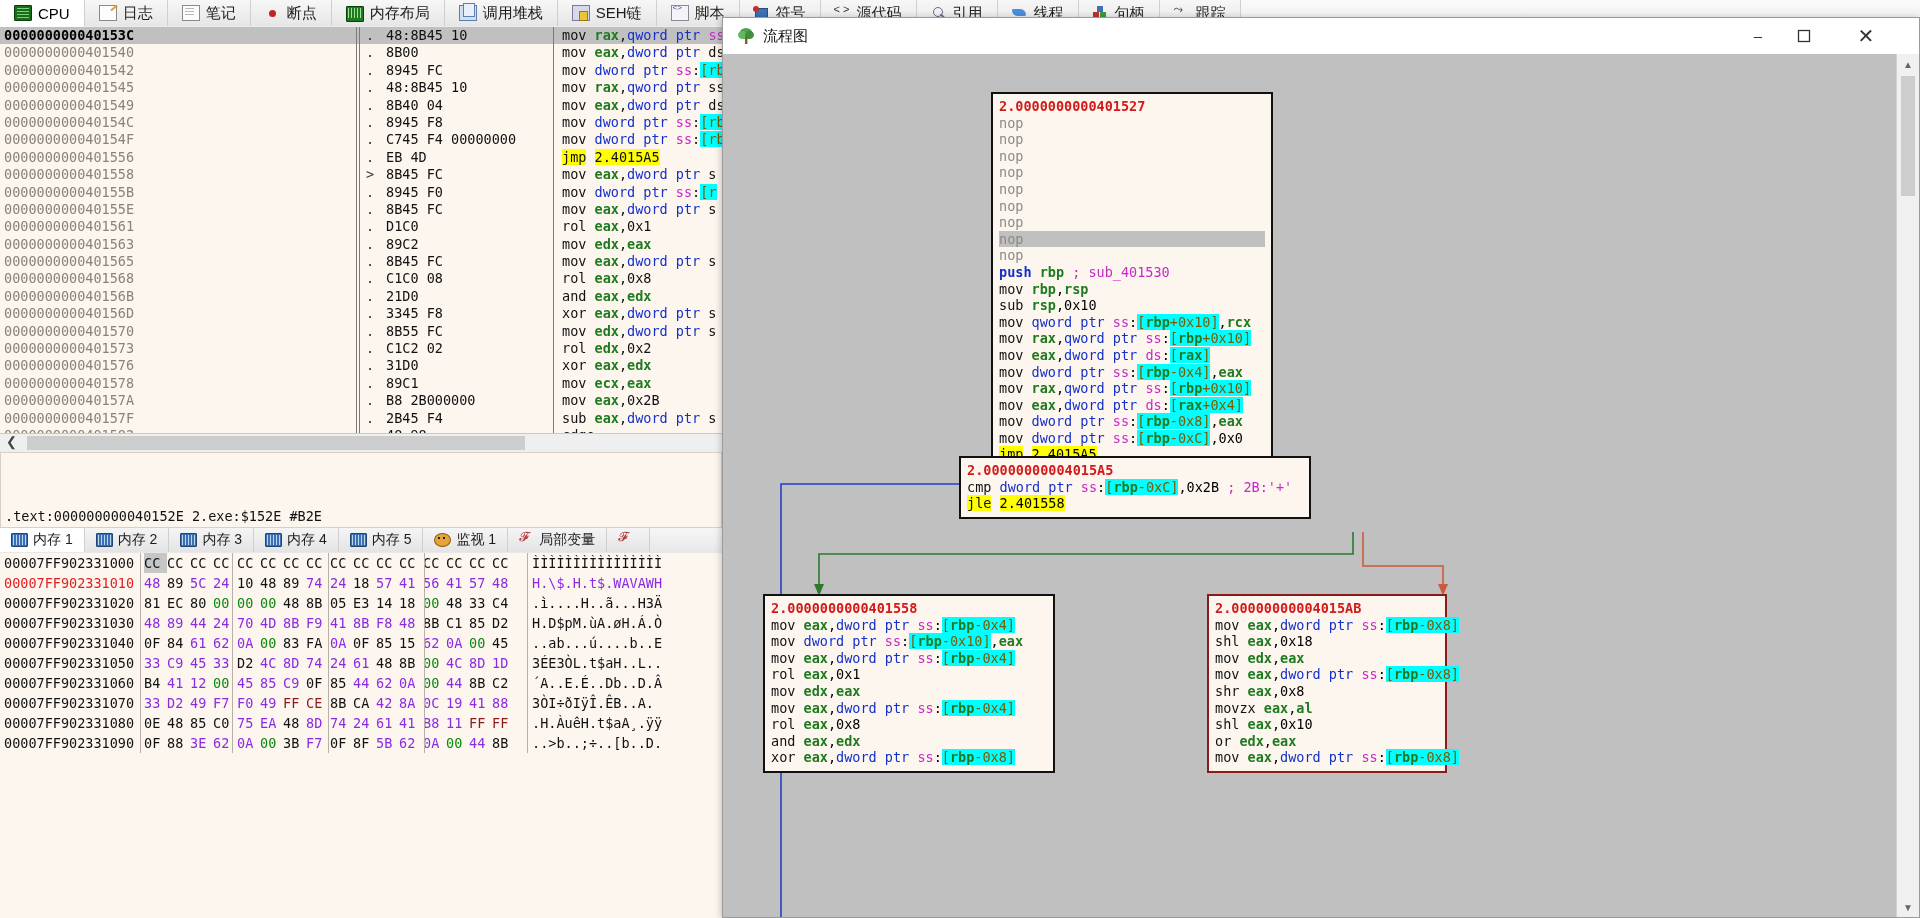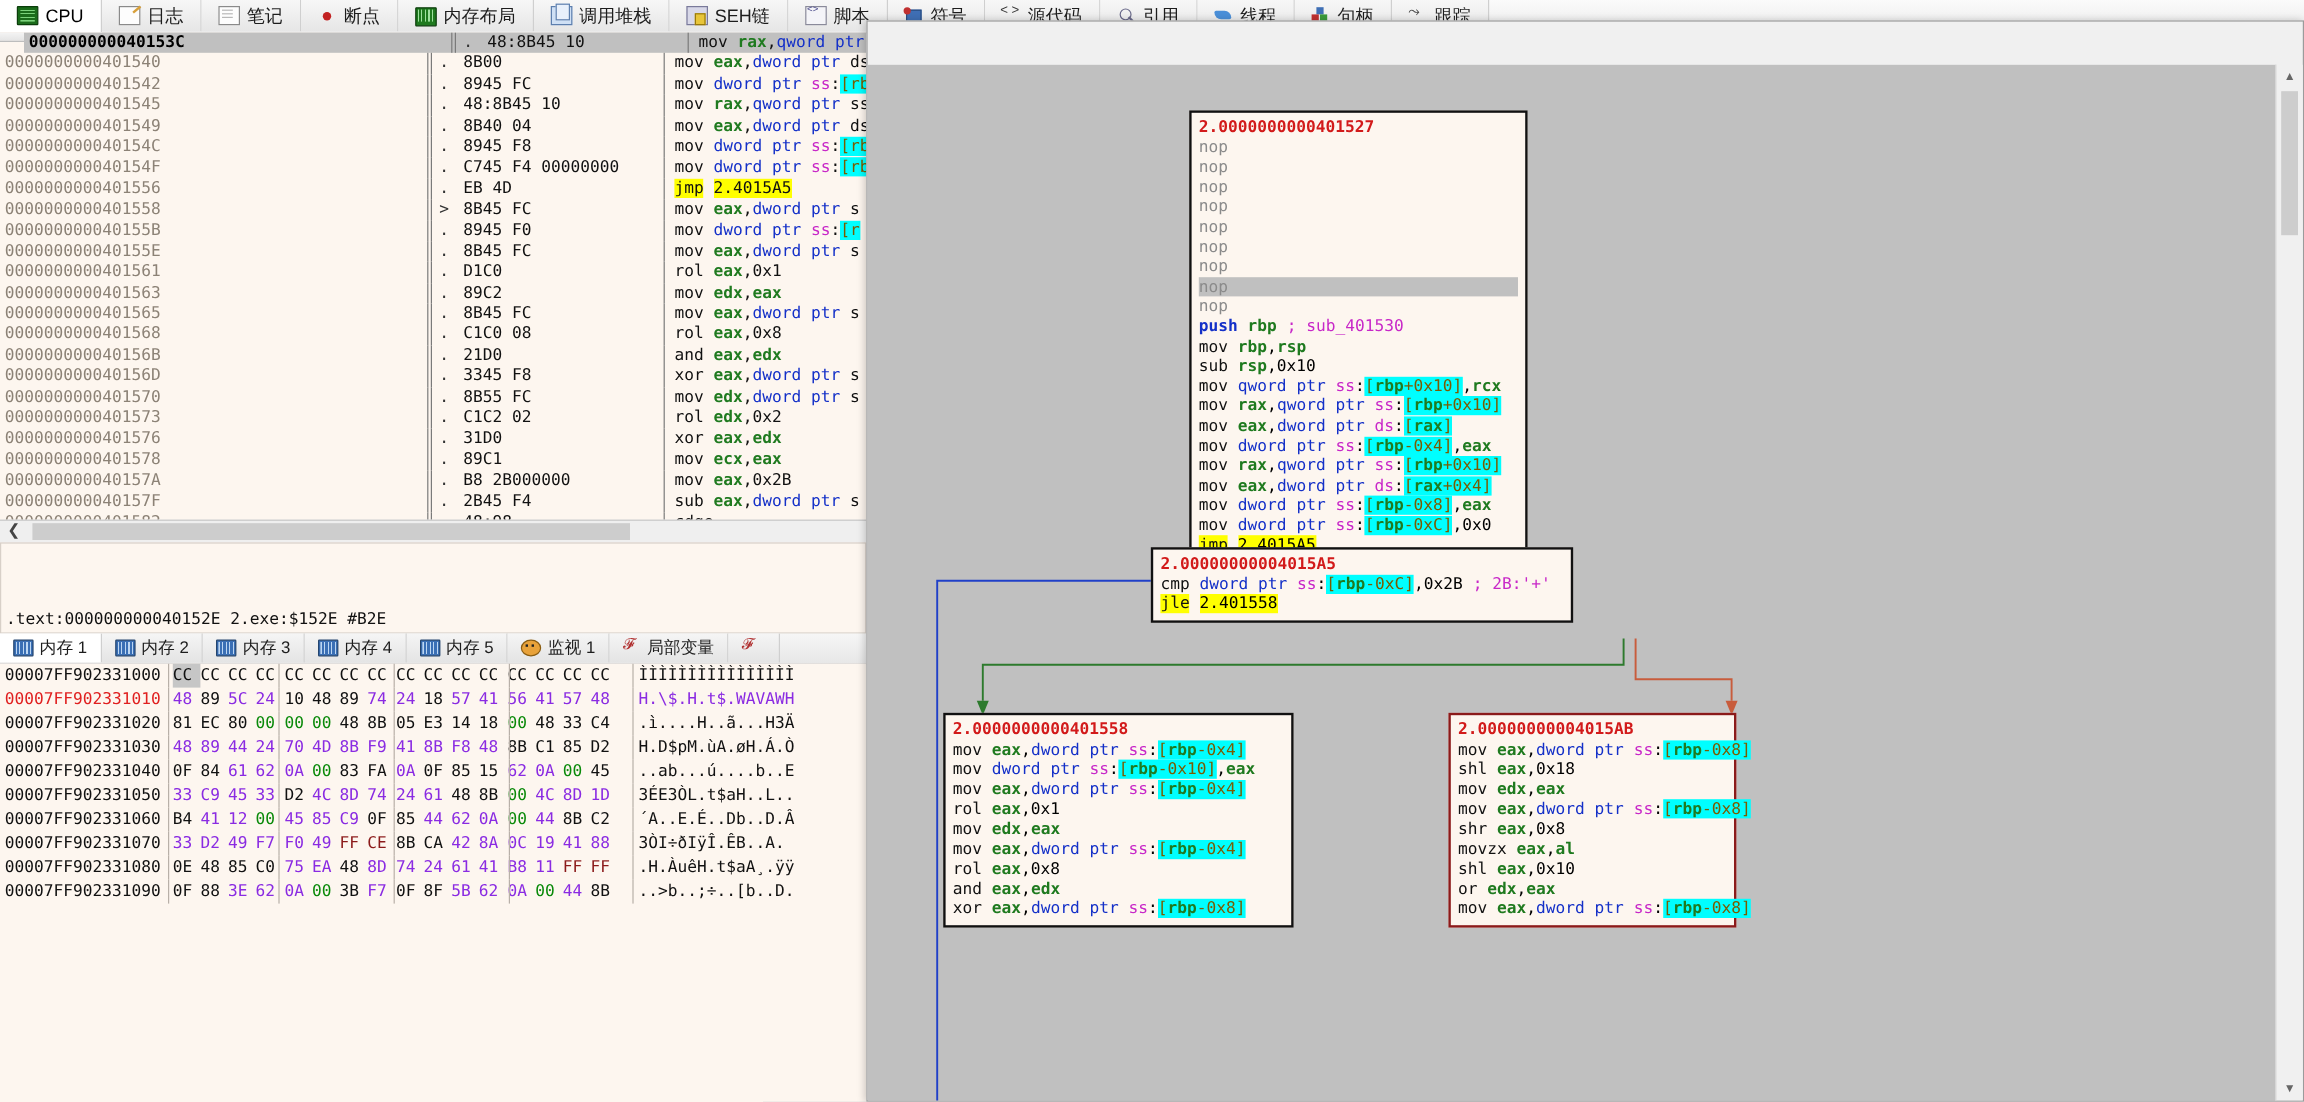--- a/index.html
+++ b/index.html
@@ -78,21 +78,21 @@
 
   
   .disasm{
     position:absolute;left:0;top:27px;width:722px;height:411px;
     background:#fdf6ef;overflow:hidden;
     font-family:"DejaVu Sans Mono","Liberation Mono",monospace;font-size:13.5px;
   }
   .dheader{position:absolute;left:0;top:0;width:722px;height:7px;
      background:linear-gradient(#f4f4f4,#e4e4e4);border-bottom:1px solid #bdbdbd;}
   .drow{position:relative;height:17.4px;line-height:17.4px;white-space:nowrap;}
-  .drow.sel{background:#c0c0c0;margin-left:20px;}
+  .drow.sel{background:#c0c0c0;}
   .c-addr{position:absolute;left:4px;width:345px;color:#8c8276;}
   .drow.sel .c-addr{color:#000;font-weight:bold;}
   .c-sep1{position:absolute;left:356px;top:0;bottom:0;width:1px;background:#7a7a7a;}
   .c-sep1b{position:absolute;left:359px;top:0;bottom:0;width:1px;background:#7a7a7a;}
   .c-mark{position:absolute;left:366px;width:16px;color:#333;}
   .c-bytes{position:absolute;left:386px;width:165px;color:#111;}
   .c-sep2{position:absolute;left:553px;top:0;bottom:0;width:1px;background:#7a7a7a;}
   .c-txt{position:absolute;left:562px;white-space:nowrap;color:#111;}
   .mn{color:#111;} .mn-j{background:#ffff00;color:#111;}
   .r32{color:#1f7a1f;font-weight:bold;} .kw{color:#1430c8;}
@@ -602,20 +602,38 @@
           <div class="hsep" style="left: 140px;"></div>
           <div class="hsep" style="left: 232px;"></div>
           <div class="hsep" style="left: 328px;"></div>
           <div class="hsep" style="left: 424px;"></div>
           <div class="hsep" style="left: 527px;"></div>
         </div>
       </div>
   </div>
 
   <div class="fcwin">
+    <div class="fctitle">
+      <span class="tree">
+        <svg width="18" height="18" viewBox="0 0 18 18">
+          <ellipse cx="9" cy="6.5" rx="6.5" ry="5.5" fill="#4fa14f"></ellipse>
+          <ellipse cx="5.5" cy="8" rx="4.5" ry="4" fill="#63b963"></ellipse>
+          <ellipse cx="12.5" cy="8" rx="4.5" ry="4" fill="#3f8f3f"></ellipse>
+          <rect x="8" y="10" width="2.4" height="7" fill="#8a5a2a"></rect>
+        </svg>
+      </span>
+      <span class="ttext">流程图</span>
+      <div class="wbtn min">–</div>
+      <div class="wbtn max">
+        <svg width="14" height="14" viewBox="0 0 14 14">
+            <rect x="1.5" y="1.5" width="11" height="11" fill="none" stroke="#333" stroke-width="1.3"></rect>
+          </svg>
+      </div>
+      <div class="wbtn cls">✕</div>
+    </div>
 
     <div class="fccanvas">
 
       <svg width="1176" height="865" style="position:absolute;left:0;top:0">
 
         <path d="M 410 400 L 410 418" stroke="#2040c8" stroke-width="1.6" fill="none"></path>
 
         <path d="M 410 418 L 410 430" stroke="#2040c8" stroke-width="1.6" fill="none"></path>
         <path d="M 410 430 L 58 430 L 58 865" stroke="#2040c8" stroke-width="1.6" fill="none"></path>
 
@@ -651,21 +669,21 @@
             <div class="nline"><span class="mn">mov</span> <span class="r32">eax</span>,<span class="kw">dword</span> <span class="kw">ptr</span> <span class="sg">ds</span>:<span class="mem">[<span class="r32">rax</span>+0x4]</span></div>
             <div class="nline"><span class="mn">mov</span> <span class="kw">dword</span> <span class="kw">ptr</span> <span class="sg">ss</span>:<span class="mem">[<span class="r32">rbp</span>-0x8]</span>,<span class="r32">eax</span></div>
             <div class="nline"><span class="mn">mov</span> <span class="kw">dword</span> <span class="kw">ptr</span> <span class="sg">ss</span>:<span class="mem">[<span class="r32">rbp</span>-0xC]</span>,0x0</div>
             <div class="nline"><span class="mn-j">jmp</span> <span class="jt">2.4015A5</span></div>
           </div>
           <div class="node" style="left: 236px; top: 402px; width: 352px;">
             <div class="nline"><span class="naddr">2.00000000004015A5</span></div>
             <div class="nline"><span class="mn">cmp</span> <span class="kw">dword</span> <span class="kw">ptr</span> <span class="sg">ss</span>:<span class="mem">[<span class="r32">rbp</span>-0xC]</span>,0x2B  <span style="color:#c828c8">; 2B:'+'</span></div>
             <div class="nline"><span class="mn-j">jle</span> <span class="jt">2.401558</span></div>
           </div>
-          <div class="node" style="left: 63px; top: 540px; width: 292px;">
+          <div class="node" style="left: 40px; top: 540px; width: 292px;">
             <div class="nline"><span class="naddr">2.0000000000401558</span></div>
             <div class="nline"><span class="mn">mov</span> <span class="r32">eax</span>,<span class="kw">dword</span> <span class="kw">ptr</span> <span class="sg">ss</span>:<span class="mem">[<span class="r32">rbp</span>-0x4]</span></div>
             <div class="nline"><span class="mn">mov</span> <span class="kw">dword</span> <span class="kw">ptr</span> <span class="sg">ss</span>:<span class="mem">[<span class="r32">rbp</span>-0x10]</span>,<span class="r32">eax</span></div>
             <div class="nline"><span class="mn">mov</span> <span class="r32">eax</span>,<span class="kw">dword</span> <span class="kw">ptr</span> <span class="sg">ss</span>:<span class="mem">[<span class="r32">rbp</span>-0x4]</span></div>
             <div class="nline"><span class="mn">rol</span> <span class="r32">eax</span>,0x1</div>
             <div class="nline"><span class="mn">mov</span> <span class="r32">edx</span>,<span class="r32">eax</span></div>
             <div class="nline"><span class="mn">mov</span> <span class="r32">eax</span>,<span class="kw">dword</span> <span class="kw">ptr</span> <span class="sg">ss</span>:<span class="mem">[<span class="r32">rbp</span>-0x4]</span></div>
             <div class="nline"><span class="mn">rol</span> <span class="r32">eax</span>,0x8</div>
             <div class="nline"><span class="mn">and</span> <span class="r32">eax</span>,<span class="r32">edx</span></div>
             <div class="nline"><span class="mn">xor</span> <span class="r32">eax</span>,<span class="kw">dword</span> <span class="kw">ptr</span> <span class="sg">ss</span>:<span class="mem">[<span class="r32">rbp</span>-0x8]</span></div>

